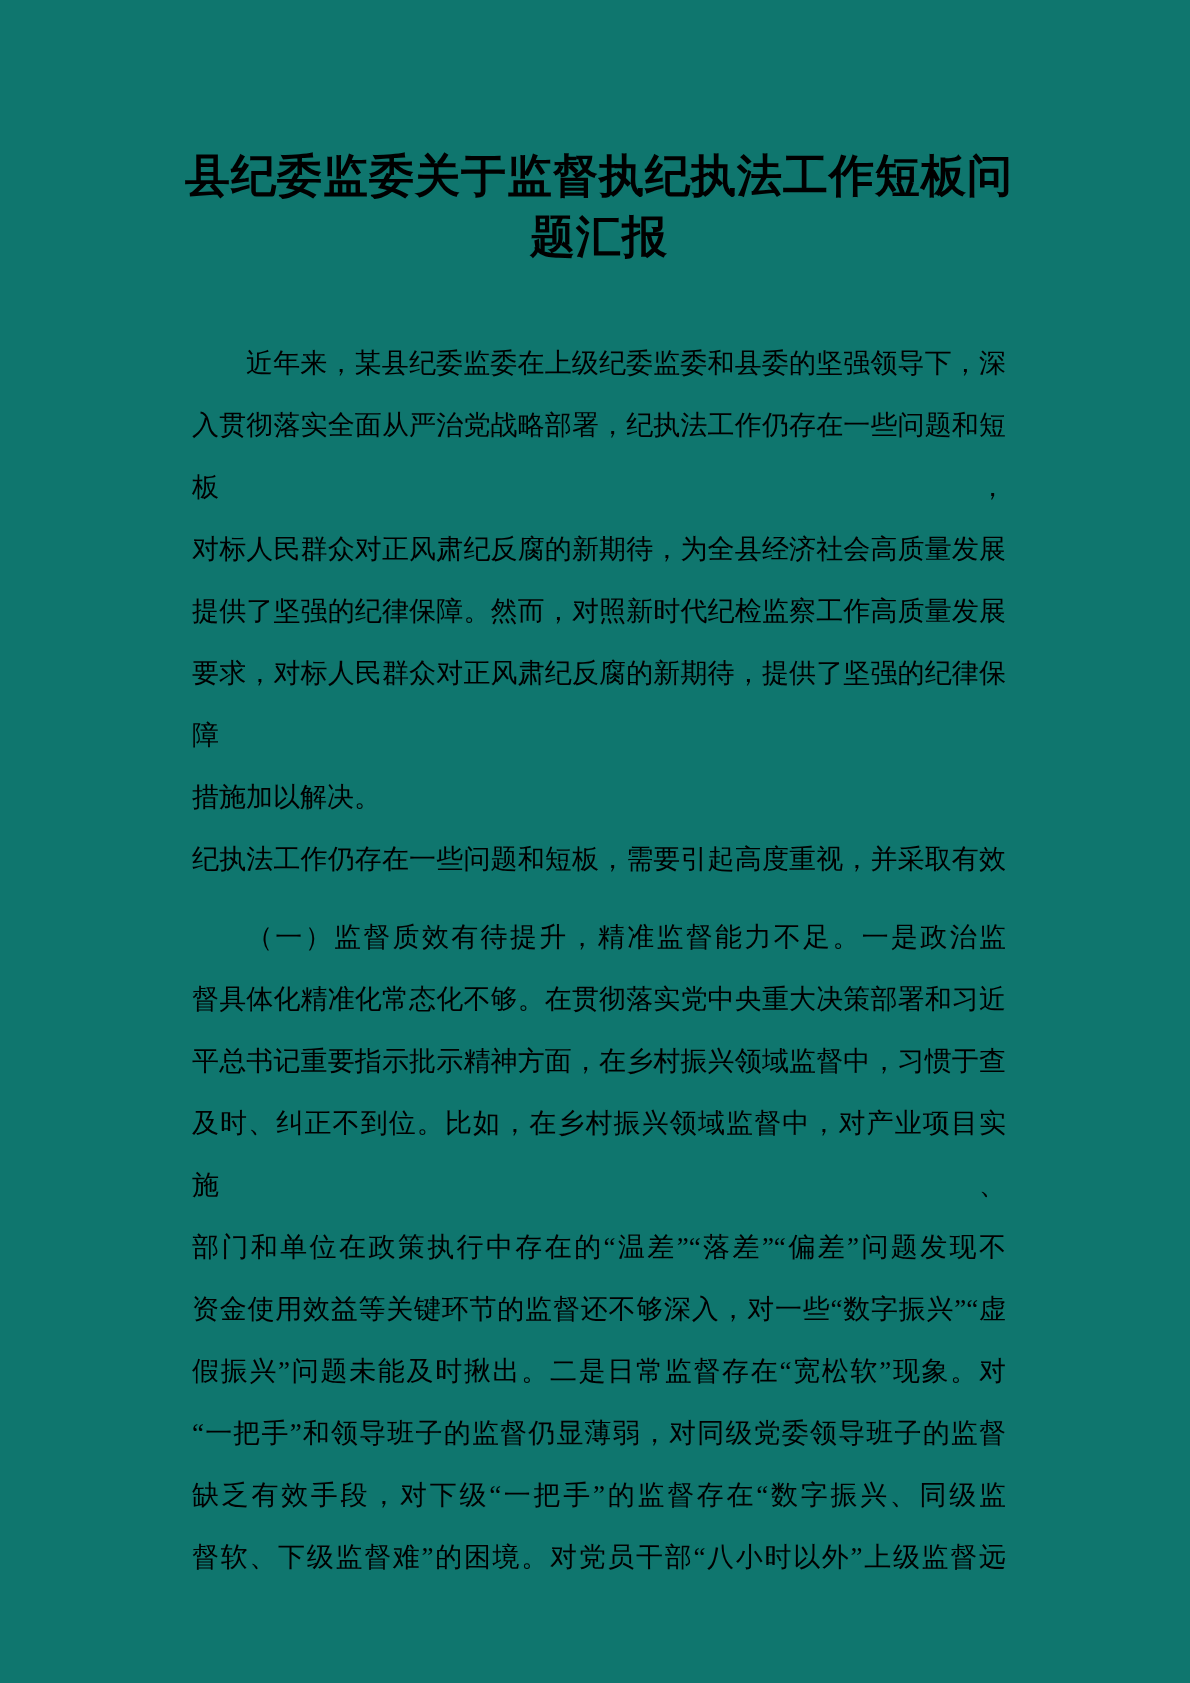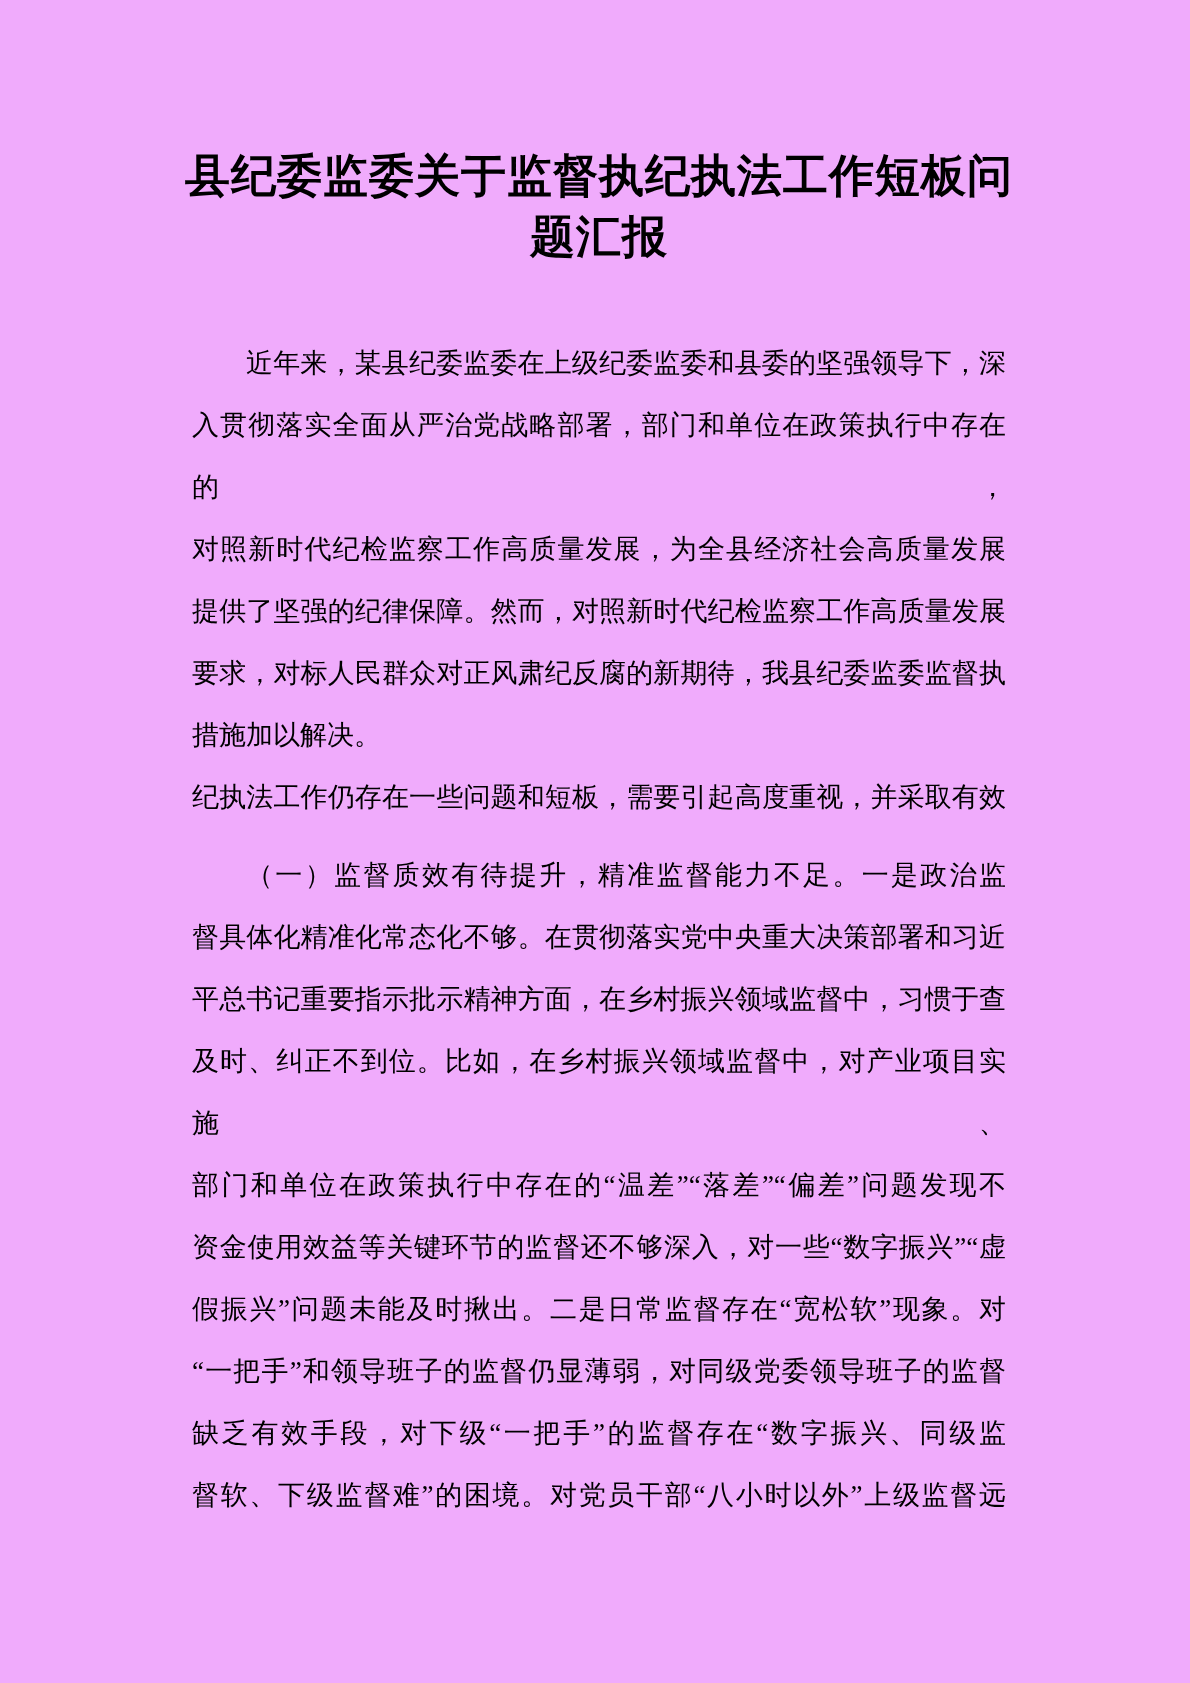--- a/index.html
+++ b/index.html
@@ -1,20 +1,20 @@
 <!DOCTYPE html>
 <html><head>
 <meta charset="utf-8">
 <style>
   html, body { margin: 0; padding: 0; background: #ffffff; }
   .page {
     position: relative;
     width: 1190px;
     height: 1683px;
-    background: #f0abfc;
+    background: #0f766e;
     overflow: hidden;
     color: #000000;
     font-family: "Liberation Serif", "DejaVu Serif", serif;
   }
   .doc-title {
     margin: 145px 168px 0 176px;
     font-family: "Liberation Sans", "DejaVu Sans", sans-serif;
     font-weight: 700;
     font-size: 45px;
     line-height: 61px;
@@ -48,24 +48,24 @@
 
   <h1 class="doc-title">
     <span class="title-line">县纪委监委关于监督执纪执法工作短板问</span>
     <span class="title-line">题汇报</span>
   </h1>
 
   <div class="doc-body">
 
     <p class="para">
       <span class="ln ln-first">近年来，某县纪委监委在上级纪委监委和县委的坚强领导下，深</span>
-      <span class="ln">入贯彻落实全面从严治党战略部署，部门和单位在政策执行中存在的，</span>
-      <span class="ln">对照新时代纪检监察工作高质量发展，为全县经济社会高质量发展</span>
+      <span class="ln">入贯彻落实全面从严治党战略部署，纪执法工作仍存在一些问题和短板，</span>
+      <span class="ln">对标人民群众对正风肃纪反腐的新期待，为全县经济社会高质量发展</span>
       <span class="ln">提供了坚强的纪律保障。然而，对照新时代纪检监察工作高质量发展</span>
-      <span class="ln">要求，对标人民群众对正风肃纪反腐的新期待，我县纪委监委监督执</span>
+      <span class="ln">要求，对标人民群众对正风肃纪反腐的新期待，提供了坚强的纪律保障</span>
       <span class="ln ln-end">措施加以解决。</span>
       <span class="ln">纪执法工作仍存在一些问题和短板，需要引起高度重视，并采取有效</span>
     </p>
 
 
     <p class="para">
       <span class="ln ln-first">（一）监督质效有待提升，精准监督能力不足。一是政治监</span>
       <span class="ln">督具体化精准化常态化不够。在贯彻落实党中央重大决策部署和习近</span>
       <span class="ln">平总书记重要指示批示精神方面，在乡村振兴领域监督中，习惯于查</span>
       <span class="ln">及时、纠正不到位。比如，在乡村振兴领域监督中，对产业项目实施、</span>

